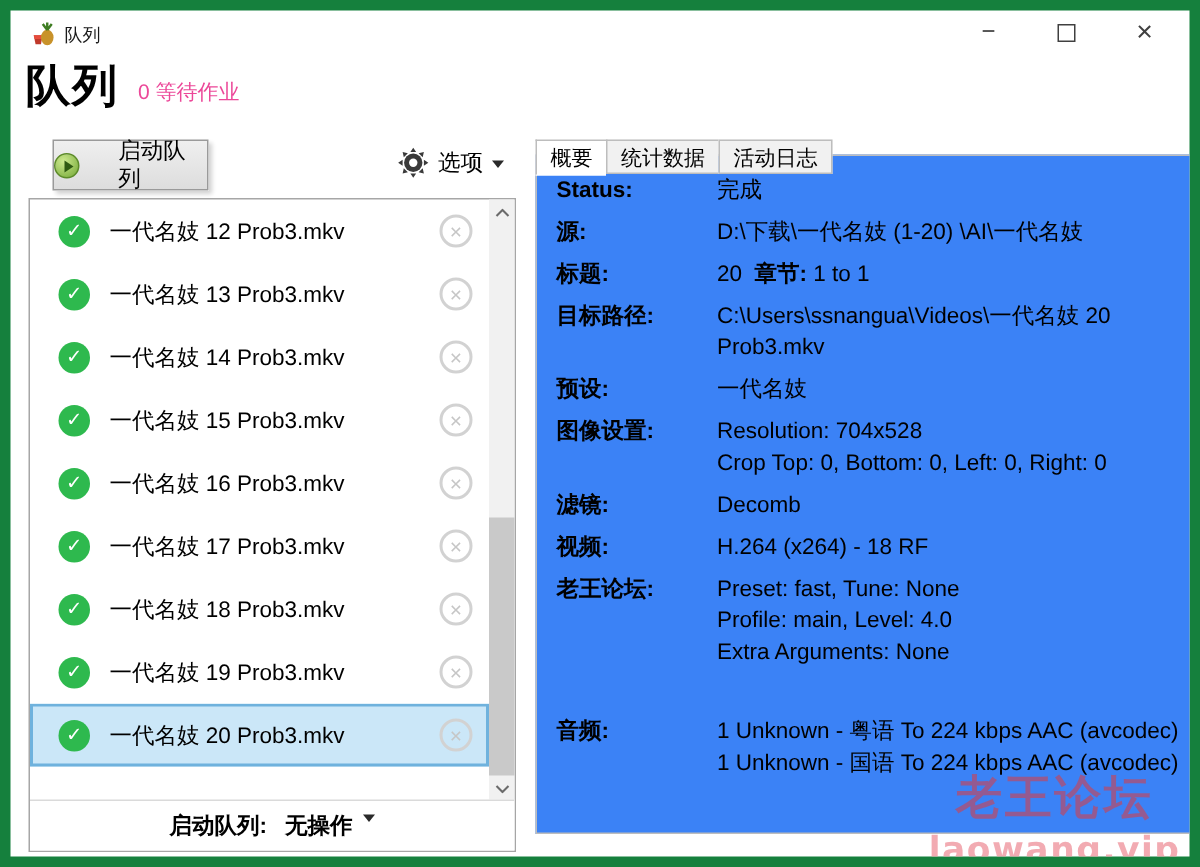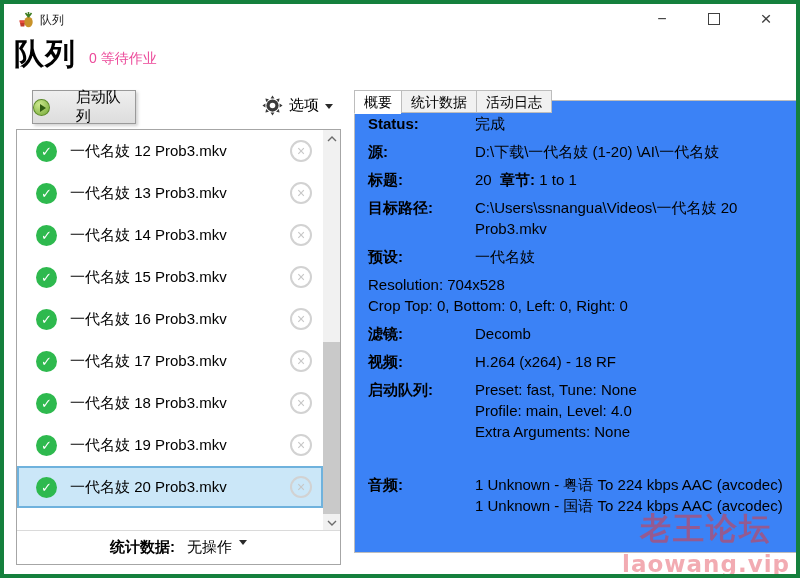--- a/index.html
+++ b/index.html
@@ -1,19 +1,19 @@
 <!DOCTYPE html>
 <html><head>
 <meta charset="utf-8">
 <style>
   html,body { margin:0; padding:0; background:#fff; }
   .window {
     position:relative; width:800px; height:578px; background:#ffffff;
     font-family:"Liberation Sans","DejaVu Sans",sans-serif;
-    border:4px solid #15803d; box-sizing:border-box; overflow:hidden; color:#000;
+    border:7px solid #15803d; box-sizing:border-box; overflow:hidden; color:#000;
   }
   
   .titlebar { position:absolute; left:0; top:0; right:0; height:30px; }
   .app-icon { position:absolute; left:13px; top:7px; width:18px; height:18px; }
   .title-text { position:absolute; left:36px; top:8px; font-size:12px; color:#1a1a1a; }
   .win-controls { position:absolute; right:4px; top:0; display:flex; }
   .win-btn { width:52px; height:30px; display:flex; align-items:center; justify-content:center; color:#404040; font-size:16px; }
   .max-glyph { width:10px; height:10px; border:1px solid #404040; display:block; }
   .close-glyph { font-size:19px; }
   
@@ -61,21 +61,21 @@
     background:#2eb94e; color:#fff; display:flex; align-items:center; justify-content:center;
     font-size:13px; font-weight:bold; }
   .qname { margin-left:13px; font-size:15px; white-space:nowrap; }
   .del { position:absolute; right:11px; top:10px; width:22px; height:22px; border-radius:50%;
     border:2px solid #d2d2d2; color:#c6c6c6; display:flex; align-items:center; justify-content:center;
     font-size:14px; box-sizing:border-box; }
   .list-scrollbar { right:0; top:0; height:401px; }
   .footer { position:absolute; left:0; right:0; bottom:0; height:33px; border-top:1px solid #dadada;
     display:flex; align-items:center; justify-content:center; gap:12px; font-size:15px; background:#fff; }
   .footer-label { font-weight:bold; }
-  .when-done { display:flex; align-items:flex-start; gap:7px; }
+  .when-done { display:flex; align-items:flex-start; gap:7px;font-weight:bold; }
   
   .watermark { position:absolute; right:6px; top:504px; z-index:10; text-align:center; pointer-events:none;
     font-family:"DejaVu Sans","Liberation Sans",sans-serif; }
   .wm1 { font-size:31px; font-weight:bold; letter-spacing:2px; color:rgba(213,62,72,0.58); }
   .wm2 { font-size:23px; font-weight:bold; letter-spacing:1px; margin-top:1px; color:rgba(238,143,152,0.75); }
   .bottom-edge { position:absolute; left:0; right:0; top:570px; height:2px; background:#4a4a4a; }
 </style>
 </head>
 <body>
 
@@ -153,38 +153,39 @@
           <div>Prob3.mkv</div>
         </div>
       </div>
 
       <div class="srow">
         <div class="slabel">预设:</div>
         <div class="svalue">一代名妓</div>
       </div>
 
       <div class="srow">
+        <div class="slabel">图像设置:</div>
         <div class="svalue">
           <div>Resolution: 704x528</div>
           <div>Crop Top: 0, Bottom: 0, Left: 0, Right: 0</div>
         </div>
       </div>
 
       <div class="srow">
         <div class="slabel">滤镜:</div>
         <div class="svalue">Decomb</div>
       </div>
 
       <div class="srow">
         <div class="slabel">视频:</div>
         <div class="svalue">H.264 (x264) - 18 RF</div>
       </div>
 
       <div class="srow">
-        <div class="slabel">启动队列:</div>
+        <div class="slabel">老王论坛:</div>
         <div class="svalue">
           <div>Preset: fast, Tune: None</div>
           <div>Profile: main, Level: 4.0</div>
           <div>Extra Arguments: None</div>
         </div>
       </div>
 
       <div class="srow gap-top">
         <div class="slabel">音频:</div>
         <div class="svalue">
@@ -269,21 +270,21 @@
       </div>
       <div class="scroll-thumb" style="top:212px; height:172px;"></div>
       <div class="scroll-arrow" style="bottom:0;">
         <svg width="10" height="6">
             <path d="M1 1 L5 5 L9 1" stroke="#6b6b6b" stroke-width="1.4" fill="none"></path>
           </svg>
       </div>
     </div>
 
     <div class="footer">
-      <span class="footer-label">统计数据:</span>
+      <span class="footer-label">启动队列:</span>
       <span class="when-done">
         <span>无操作</span>
         <span class="caret-down"></span>
       </span>
     </div>
   </div>
 
   <div class="watermark">
     <div class="wm1">老王论坛</div>
     <div class="wm2">laowang.vip</div>

